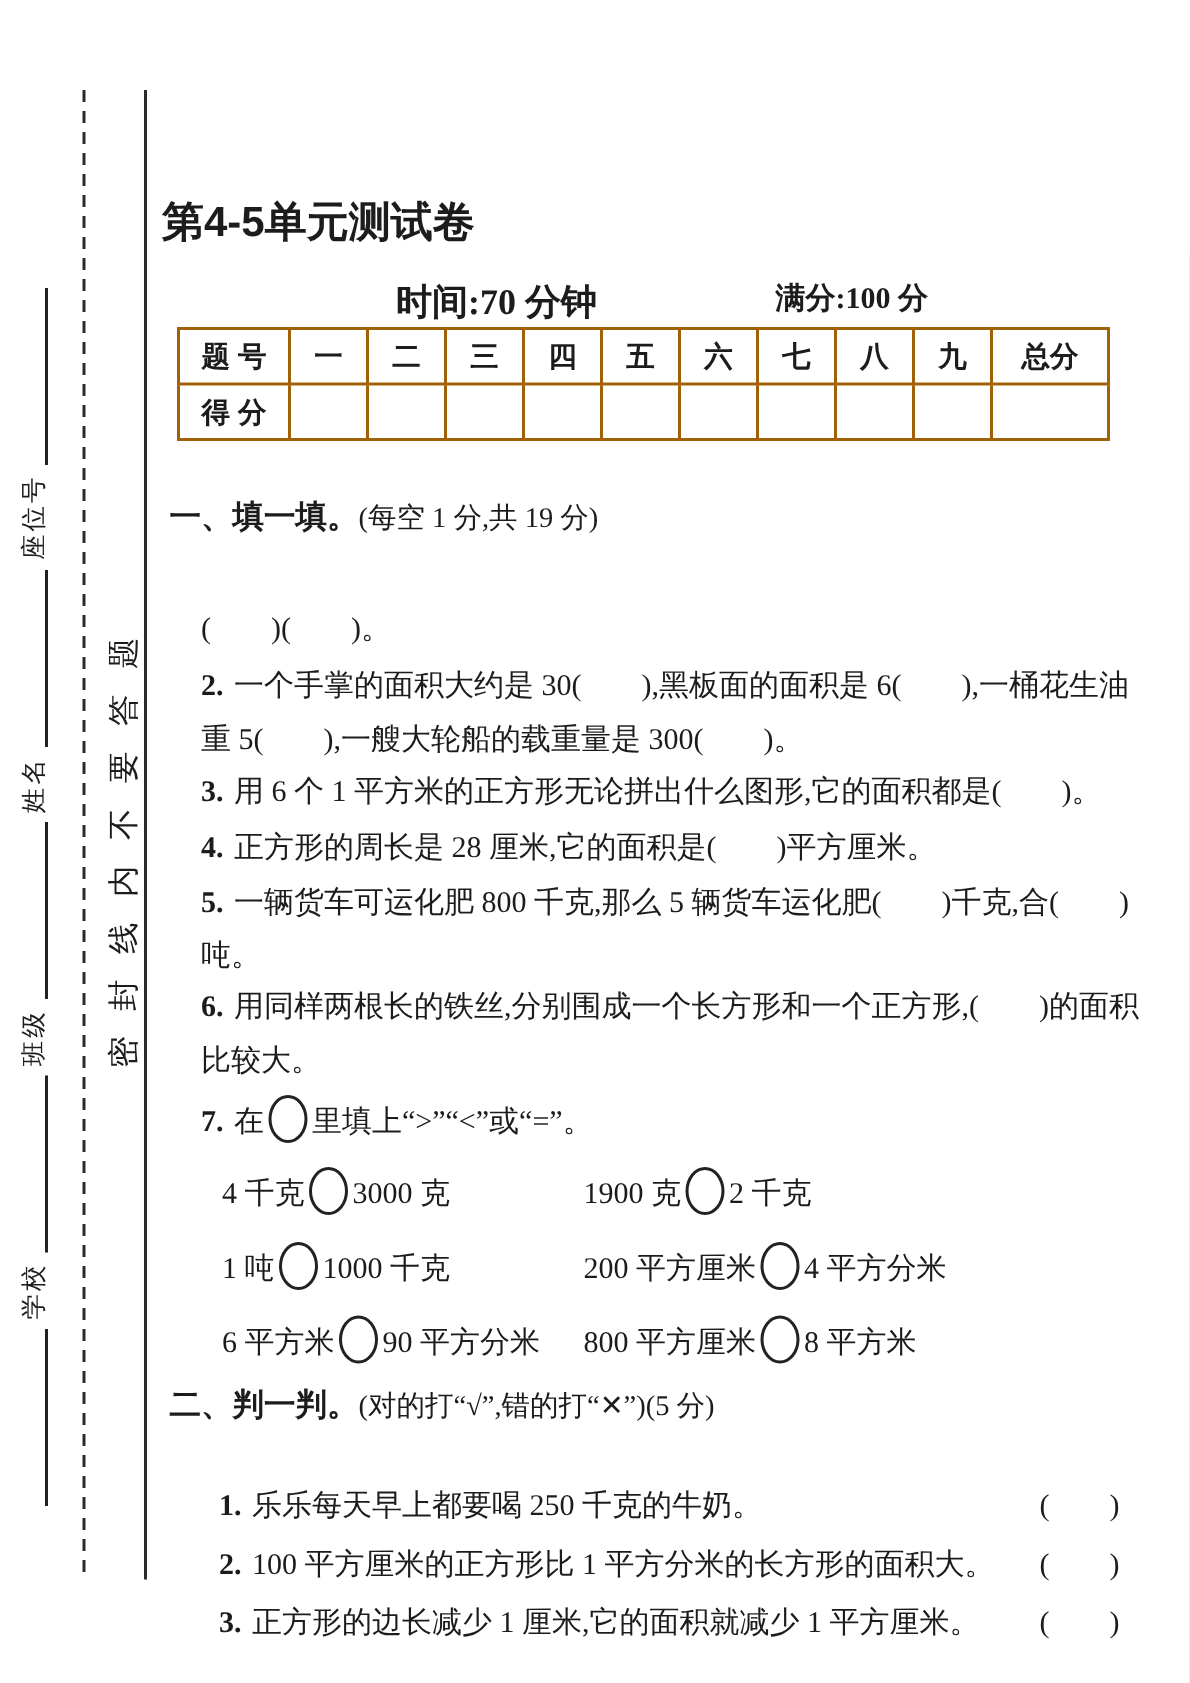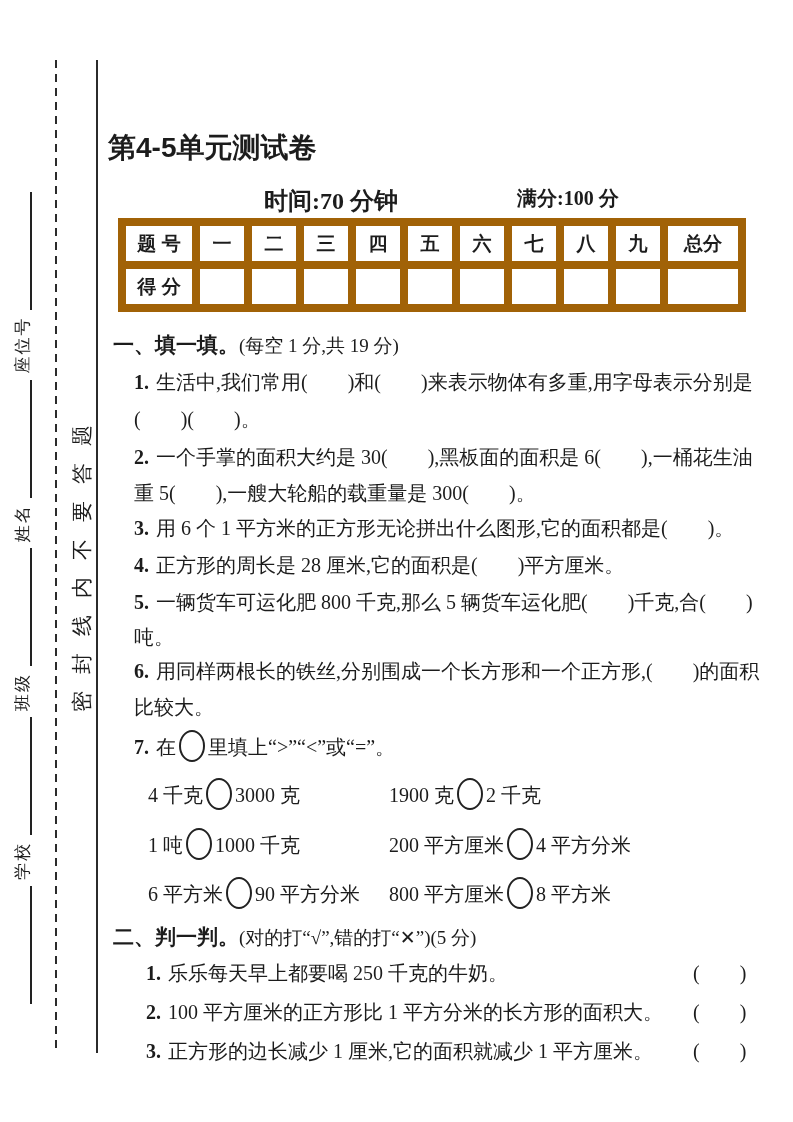--- a/index.html
+++ b/index.html
@@ -40,32 +40,32 @@
   .info-time{left:264px;top:185px;font-size:24px;font-weight:bold;white-space:nowrap;}
   .info-score{left:498px;top:185px;font-size:20px;font-weight:bold;white-space:nowrap;margin-left:19px;}
 
   
   table.score{
     position:absolute;left:118px;top:218px;width:620px;
     border-collapse:collapse;table-layout:fixed;
     font-family:"Liberation Sans","DejaVu Sans",sans-serif;
     font-size:19px;font-weight:bold;text-align:center;color:#1c1c1c;
   }
-  table.score td{border:8px solid #a16207;height:35px;padding:0;}
+  table.score td{border:2px solid #a16207;height:35px;padding:0;}
 
   
   .secline{position:absolute;font-size:20px;white-space:nowrap;line-height:26px;}
   .sec-title{font-family:"Liberation Sans","DejaVu Sans",sans-serif;font-weight:bold;font-size:21px;}
   .sec-note{font-size:19px;}
   .qline{position:absolute;font-size:20px;white-space:nowrap;line-height:27px;}
   .qnum{font-weight:bold;margin-right:7px;}
   .circ{display:inline-block;width:22px;height:28px;border:2px solid #222;
         border-radius:50%;vertical-align:-8px;margin:0 3px;}
   .cmp{position:absolute;font-size:20px;white-space:nowrap;line-height:30px;}
-  .jline{position:absolute;width:634px;font-size:20px;white-space:nowrap;line-height:27px;}
+  .jline{position:absolute;width:634px;font-size:20px;white-space:nowrap;line-height:27px;margin-top:31px;}
   .jbl{position:absolute;left:547px;top:0;}
 </style>
 </head>
 <body>
 
 <div class="page">
 
   <div class="abs vlabels">
     <span class="uline"></span>
     <span class="lbl">学校</span>
@@ -126,23 +126,20 @@
       <td></td>
       <td></td>
     </tr>
   </tbody>
     </table>
 
   <div class="secline" style="left:113px;top:332px">
     <span class="sec-title">一、填一填。</span><span class="sec-note">(每空 1 分,共 19 分)</span>
   </div>
 
-  <div class="qline" style="left:134px;top:369px">
-    <span class="qnum">1.</span><span>生活中,我们常用(&nbsp;&nbsp;&nbsp;&nbsp;&nbsp;&nbsp;&nbsp;&nbsp;)和(&nbsp;&nbsp;&nbsp;&nbsp;&nbsp;&nbsp;&nbsp;&nbsp;)来表示物体有多重,用字母表示分别是</span>
-  </div>
   <div class="qline" style="left:134px;top:406px">
     <span>(&nbsp;&nbsp;&nbsp;&nbsp;&nbsp;&nbsp;&nbsp;&nbsp;)(&nbsp;&nbsp;&nbsp;&nbsp;&nbsp;&nbsp;&nbsp;&nbsp;)。</span>
   </div>
 
   <div class="qline" style="left:134px;top:444px">
     <span class="qnum">2.</span><span>一个手掌的面积大约是 30(&nbsp;&nbsp;&nbsp;&nbsp;&nbsp;&nbsp;&nbsp;&nbsp;),黑板面的面积是 6(&nbsp;&nbsp;&nbsp;&nbsp;&nbsp;&nbsp;&nbsp;&nbsp;),一桶花生油</span>
   </div>
   <div class="qline" style="left:134px;top:480px">
     <span>重 5(&nbsp;&nbsp;&nbsp;&nbsp;&nbsp;&nbsp;&nbsp;&nbsp;),一艘大轮船的载重量是 300(&nbsp;&nbsp;&nbsp;&nbsp;&nbsp;&nbsp;&nbsp;&nbsp;)。</span>
   </div>

